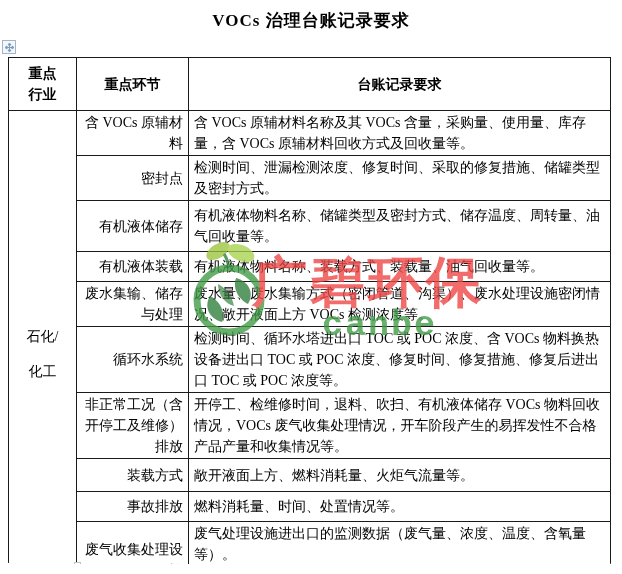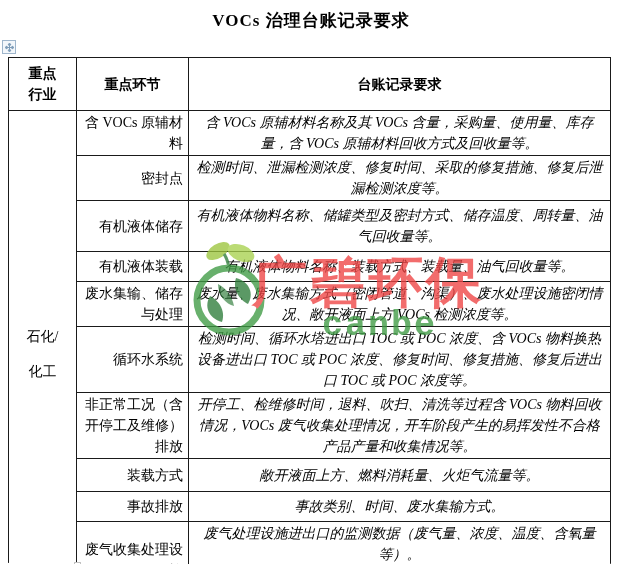--- a/index.html
+++ b/index.html
@@ -22,21 +22,21 @@
     border-collapse:collapse;table-layout:fixed;
   }
   table.ledger td{
     border:1px solid #1a1a1a;vertical-align:middle;
     font-size:14px;line-height:21px;padding:1px 5px;
     word-break:break-word;overflow:hidden;
   }
   td.hdr{font-weight:bold;font-size:15px;text-align:center;}
   td.c1{text-align:center;padding:1px 2px;}
   td.c2{text-align:right;font-size:13.5px;padding:1px 1px;}
-  td.c3{text-align:center;font-style:italic;}
+  td.c3{text-align:left;}
   .two-line-sp span{display:block;}
   .hdr-gap span:first-child{margin-bottom:0;}
   .ind-gap span:first-child{margin-bottom:14px;}
   
   .watermark{position:absolute;left:0;top:0;width:622px;height:574px;pointer-events:none;opacity:.78;z-index:6;}
   .wm-brand{
     position:absolute;left:252px;top:254px;font-size:55px;line-height:56px;font-weight:bold;
     letter-spacing:3px;color:#ef4444;font-family:"Liberation Sans","DejaVu Sans",sans-serif;
   }
   .wm-latin{
@@ -88,49 +88,49 @@
     <tr style="height:43px">
       <td class="c1 two-line-sp ind-gap" rowspan="11">
         <span>石化/</span>
         <span>化工</span>
       </td>
       <td class="c2">含 VOCs 原辅材料</td>
       <td class="c3">含 VOCs 原辅材料名称及其 VOCs 含量，采购量、使用量、库存量，含 VOCs 原辅材料回收方式及回收量等。</td>
     </tr>
     <tr style="height:44px">
       <td class="c2">密封点</td>
-      <td class="c3">检测时间、泄漏检测浓度、修复时间、采取的修复措施、修复后泄漏检测浓度等。</td>
+      <td class="c3">检测时间、泄漏检测浓度、修复时间、采取的修复措施、储罐类型及密封方式。</td>
     </tr>
     <tr style="height:51px">
       <td class="c2">有机液体储存</td>
       <td class="c3">有机液体物料名称、储罐类型及密封方式、储存温度、周转量、油气回收量等。</td>
     </tr>
     <tr style="height:30px">
       <td class="c2">有机液体装载</td>
       <td class="c3">有机液体物料名称、装载方式、装载量、油气回收量等。</td>
     </tr>
     <tr style="height:44px">
       <td class="c2">废水集输、储存与处理</td>
       <td class="c3">废水量、废水集输方式（密闭管道、沟渠）、废水处理设施密闭情况、敞开液面上方 VOCs 检测浓度等。</td>
     </tr>
     <tr style="height:63px">
       <td class="c2">循环水系统</td>
       <td class="c3">检测时间、循环水塔进出口 TOC 或 POC 浓度、含 VOCs 物料换热设备进出口 TOC 或 POC 浓度、修复时间、修复措施、修复后进出口 TOC 或 POC 浓度等。</td>
     </tr>
     <tr style="height:55px">
       <td class="c2">非正常工况（含开停工及维修）排放</td>
-      <td class="c3">开停工、检维修时间，退料、吹扫、清洗等过程含 VOCs 物料回收情况，VOCs 废气收集处理情况，开车阶段产生的易挥发性不合格产品产量和收集情况等。</td>
+      <td class="c3">开停工、检维修时间，退料、吹扫、有机液体储存 VOCs 物料回收情况，VOCs 废气收集处理情况，开车阶段产生的易挥发性不合格产品产量和收集情况等。</td>
     </tr>
     <tr style="height:33px">
       <td class="c2">装载方式</td>
       <td class="c3">敞开液面上方、燃料消耗量、火炬气流量等。</td>
     </tr>
     <tr style="height:30px">
       <td class="c2">事故排放</td>
-      <td class="c3">事故类别、时间、废水集输方式。</td>
+      <td class="c3">燃料消耗量、时间、处置情况等。</td>
     </tr>
     <tr style="height:34px">
       <td class="c2" rowspan="2">废气收集处理设施</td>
       <td class="c3">废气处理设施进出口的监测数据（废气量、浓度、温度、含氧量等）。</td>
     </tr>
     <tr style="height:31px">
       <td class="c3">废气收集与处理设施关键参数（见附件 4）。</td>
     </tr>
   </tbody>
     </table>

